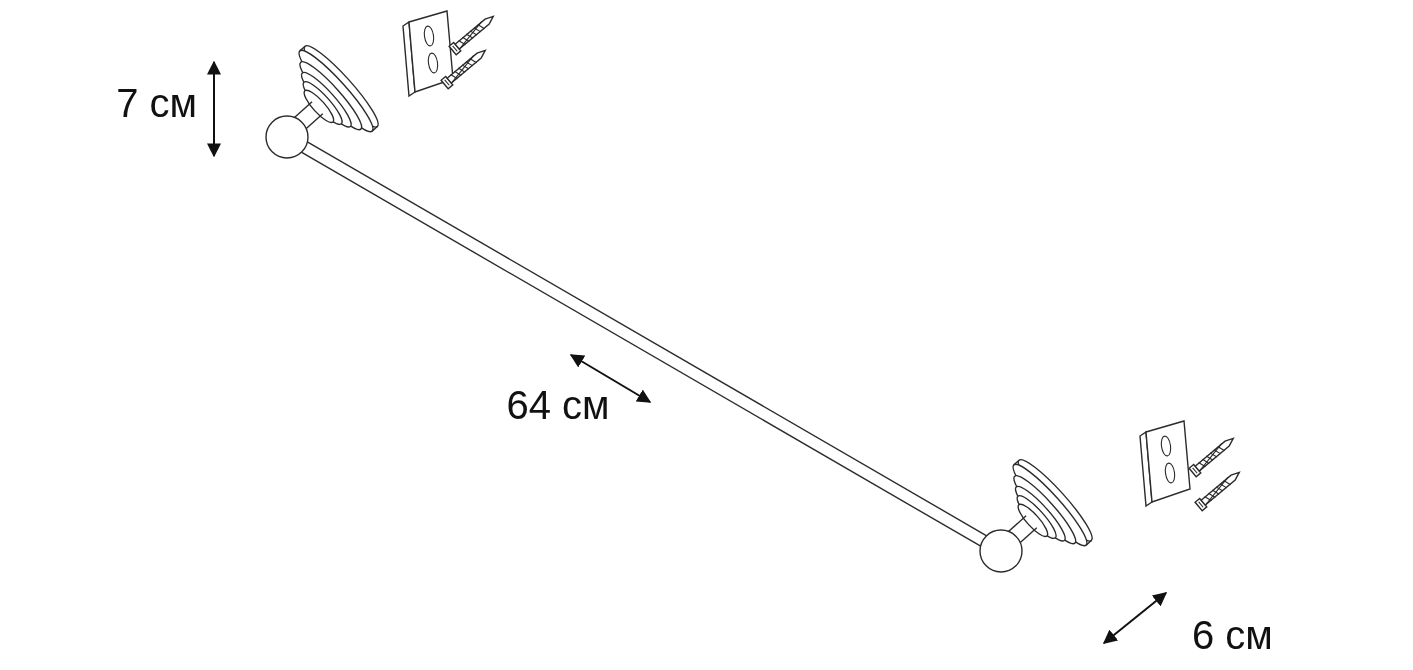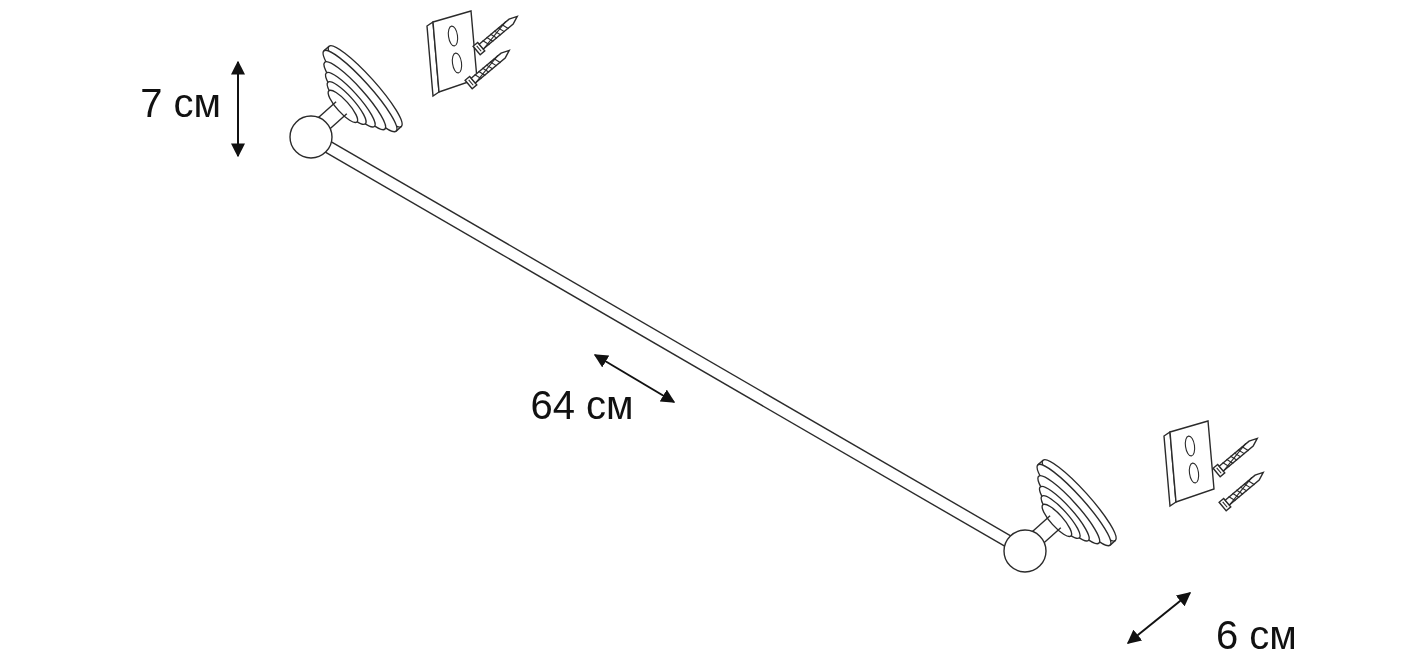--- a/index.html
+++ b/index.html
@@ -9,21 +9,20 @@
     width: 1413px;
     height: 670px;
     overflow: hidden;
     font-family: "Liberation Sans", sans-serif;
   }
   .stage {
     position: relative;
     width: 1332px;
     height: 670px;
     background: #ffffff;
-    padding-left: 24px;
   }
   svg { display: block; }
   .outline {
     fill: #ffffff;
     stroke: #2b2b2b;
     stroke-width: 1.4;
   }
   .thin {
     fill: none;
     stroke: #2b2b2b;

